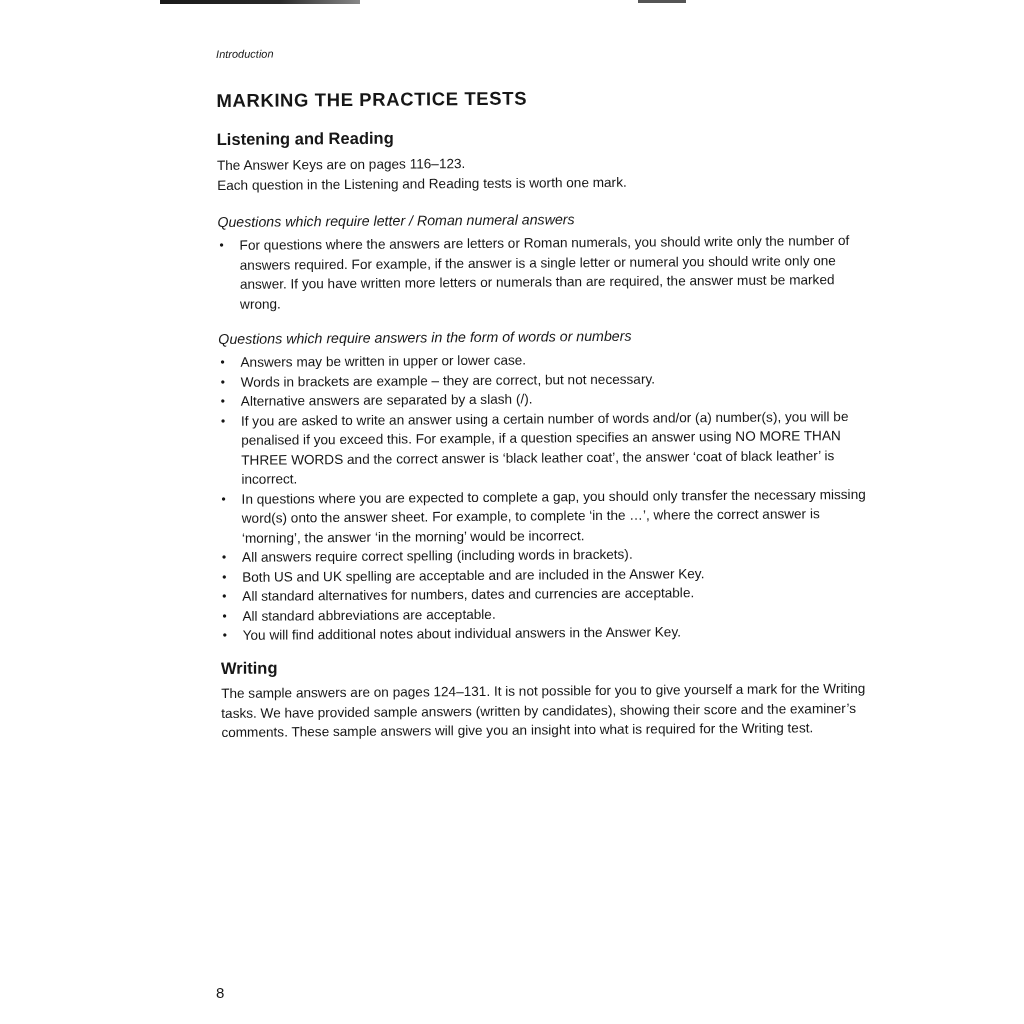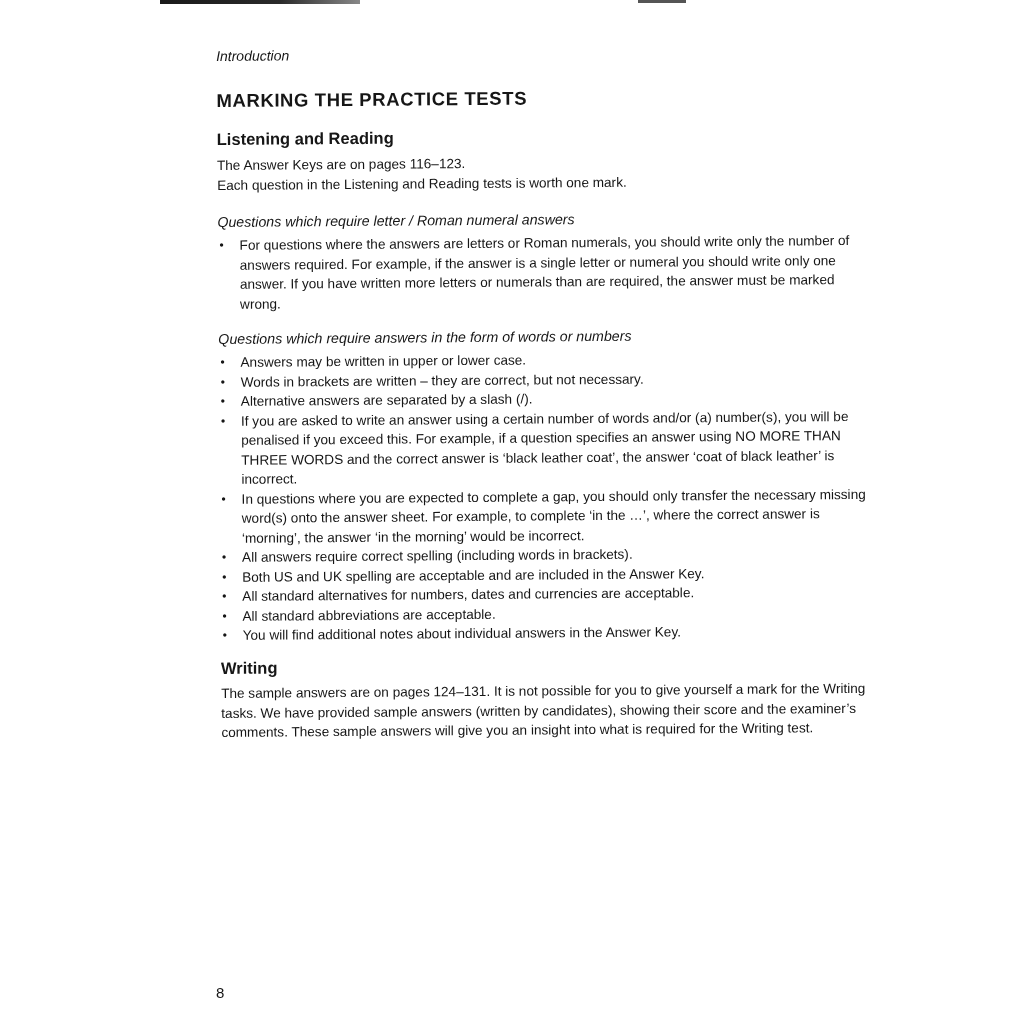--- a/index.html
+++ b/index.html
@@ -4,21 +4,21 @@
 <style>
   html, body { margin: 0; padding: 0; }
   body {
     width: 1024px; height: 1024px; background: #ffffff; position: relative; overflow: hidden;
     font-family: "Liberation Sans", sans-serif; color: #161616;
   }
   .top-mark-left { position: absolute; left: 160px; top: 0; width: 200px; height: 4px;
     background: linear-gradient(to right, #1a1a1a 0%, #2a2a2a 60%, #888 100%); }
   .top-mark-right { position: absolute; left: 638px; top: 0; width: 48px; height: 3px; background: #555; }
   .page { position: absolute; left: 216px; top: 44px; width: 650px; transform: rotate(-0.45deg); transform-origin: left top; }
-  .running-head { font-style: italic; font-size: 14px; margin: 0; position: absolute; top: 4px; left: 0; text-align: right; }
+  .running-head { font-style: italic; font-size: 11px; margin: 0; position: absolute; top: 4px; left: 0; text-align: right; }
   .title { position: absolute; top: 46px; left: 0; margin: 0; font-size: 18.5px; font-weight: bold; letter-spacing: 0.6px; }
   .h2 { font-size: 16.5px; font-weight: bold; margin: 0; }
   .p { font-size: 13.6px; line-height: 19.5px; margin: 0; }
   .sub { font-style: italic; font-size: 14.2px; margin: 0; }
   ul.bullets { list-style: none; margin: 0; padding: 0; }
   ul.bullets li { position: relative; padding-left: 22px; font-size: 13.6px; line-height: 19.5px; }
   ul.bullets li::before { content: "\2022"; position: absolute; left: 2px; top: 0; font-size: 12px; }
   .i { }
   .sec1 { position: absolute; top: 86px; left: 0; width: 650px; }
   .sec1 .h2 { margin-bottom: 7px; }
@@ -44,21 +44,21 @@
     <p class="p">Each question in the Listening and Reading tests is worth one mark.</p>
 
     <p class="sub sub1">Questions which require letter / Roman numeral answers</p>
     <ul class="bullets">
       <li><span>For questions where the answers are letters or Roman numerals, you should write </span><span class="i">only</span><span> the number of answers required. For example, if the answer is a single letter or numeral you should write only one answer. If you have written more letters or numerals than are required, the answer must be marked wrong.</span></li>
     </ul>
 
     <p class="sub sub2">Questions which require answers in the form of words or numbers</p>
     <ul class="bullets">
       <li><span>Answers may be written in upper or lower case.</span></li>
-      <li><span>Words in brackets are </span><span class="i">written</span><span> – they are correct, but not necessary.</span></li>
+      <li><span>Words in brackets are </span><span class="i">example</span><span> – they are correct, but not necessary.</span></li>
       <li><span>Alternative answers are separated by a slash (/).</span></li>
       <li><span>If you are asked to write an answer using a certain number of words and/or (a) number(s), you will be penalised if you exceed this. For example, if a question specifies an answer using NO MORE THAN THREE WORDS and the correct answer is ‘black leather coat’, the answer ‘coat of black leather’ is </span><span class="i">incorrect</span><span>.</span></li>
       <li><span>In questions where you are expected to complete a gap, you should only transfer the necessary missing word(s) onto the answer sheet. For example, to complete ‘in the …’, where the correct answer is ‘morning’, the answer ‘in the morning’ would be </span><span class="i">incorrect</span><span>.</span></li>
       <li><span>All answers require correct spelling (including words in brackets).</span></li>
       <li><span>Both US and UK spelling are acceptable and are included in the Answer Key.</span></li>
       <li><span>All standard alternatives for numbers, dates and currencies are acceptable.</span></li>
       <li><span>All standard abbreviations are acceptable.</span></li>
       <li><span>You will find additional notes about individual answers in the Answer Key.</span></li>
     </ul>
   </div>

